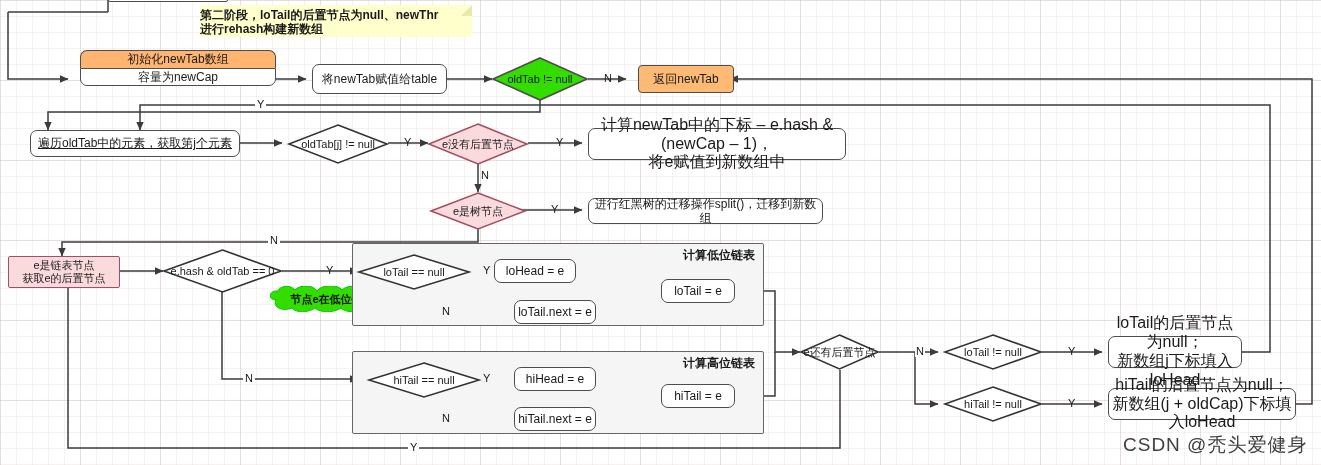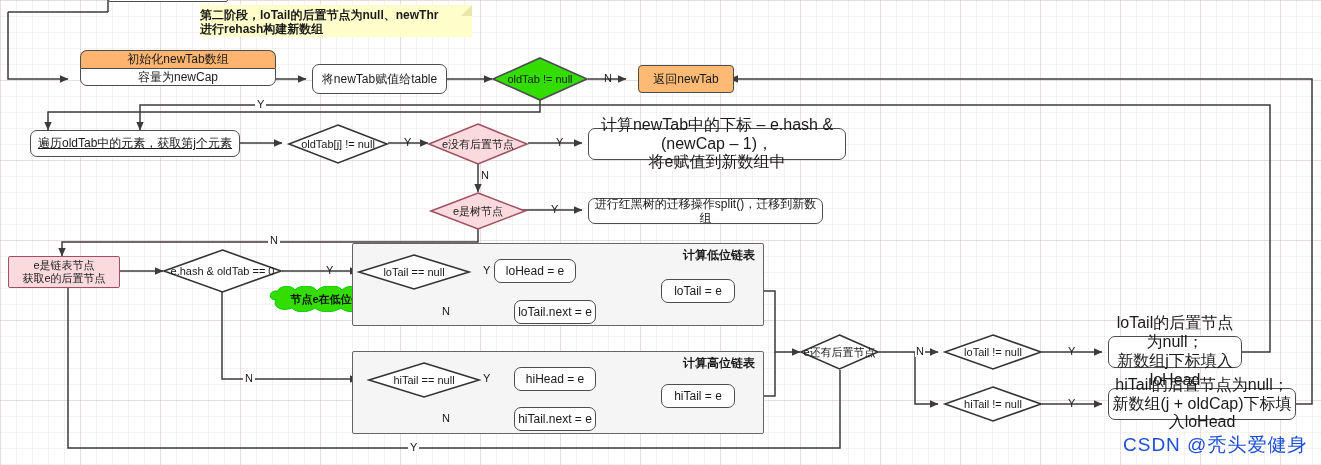--- a/index.html
+++ b/index.html
@@ -73,21 +73,21 @@
   .cloud .cltxt{
     position:absolute;left:0;top:0;width:100%;height:100%;
     display:flex;align-items:center;justify-content:center;
     color:#111;font-weight:bold;
   }
   .elabel{
     position:absolute;color:#1a1a1a;background:transparent;
     font-size:11px;line-height:1;
   }
   .watermark{
-    position:absolute;color:#1d4ed8;font-size:19px;letter-spacing:1px;
+    position:absolute;color:#404040;font-size:19px;letter-spacing:1px;
     white-space:nowrap;
   }
   .fs11{font-size:11px;}
   .fs115{font-size:16px;}
   .fs12{font-size:12px;}
 </style>
 </head>
 <body>
 
 <div id="canvas"></div>

